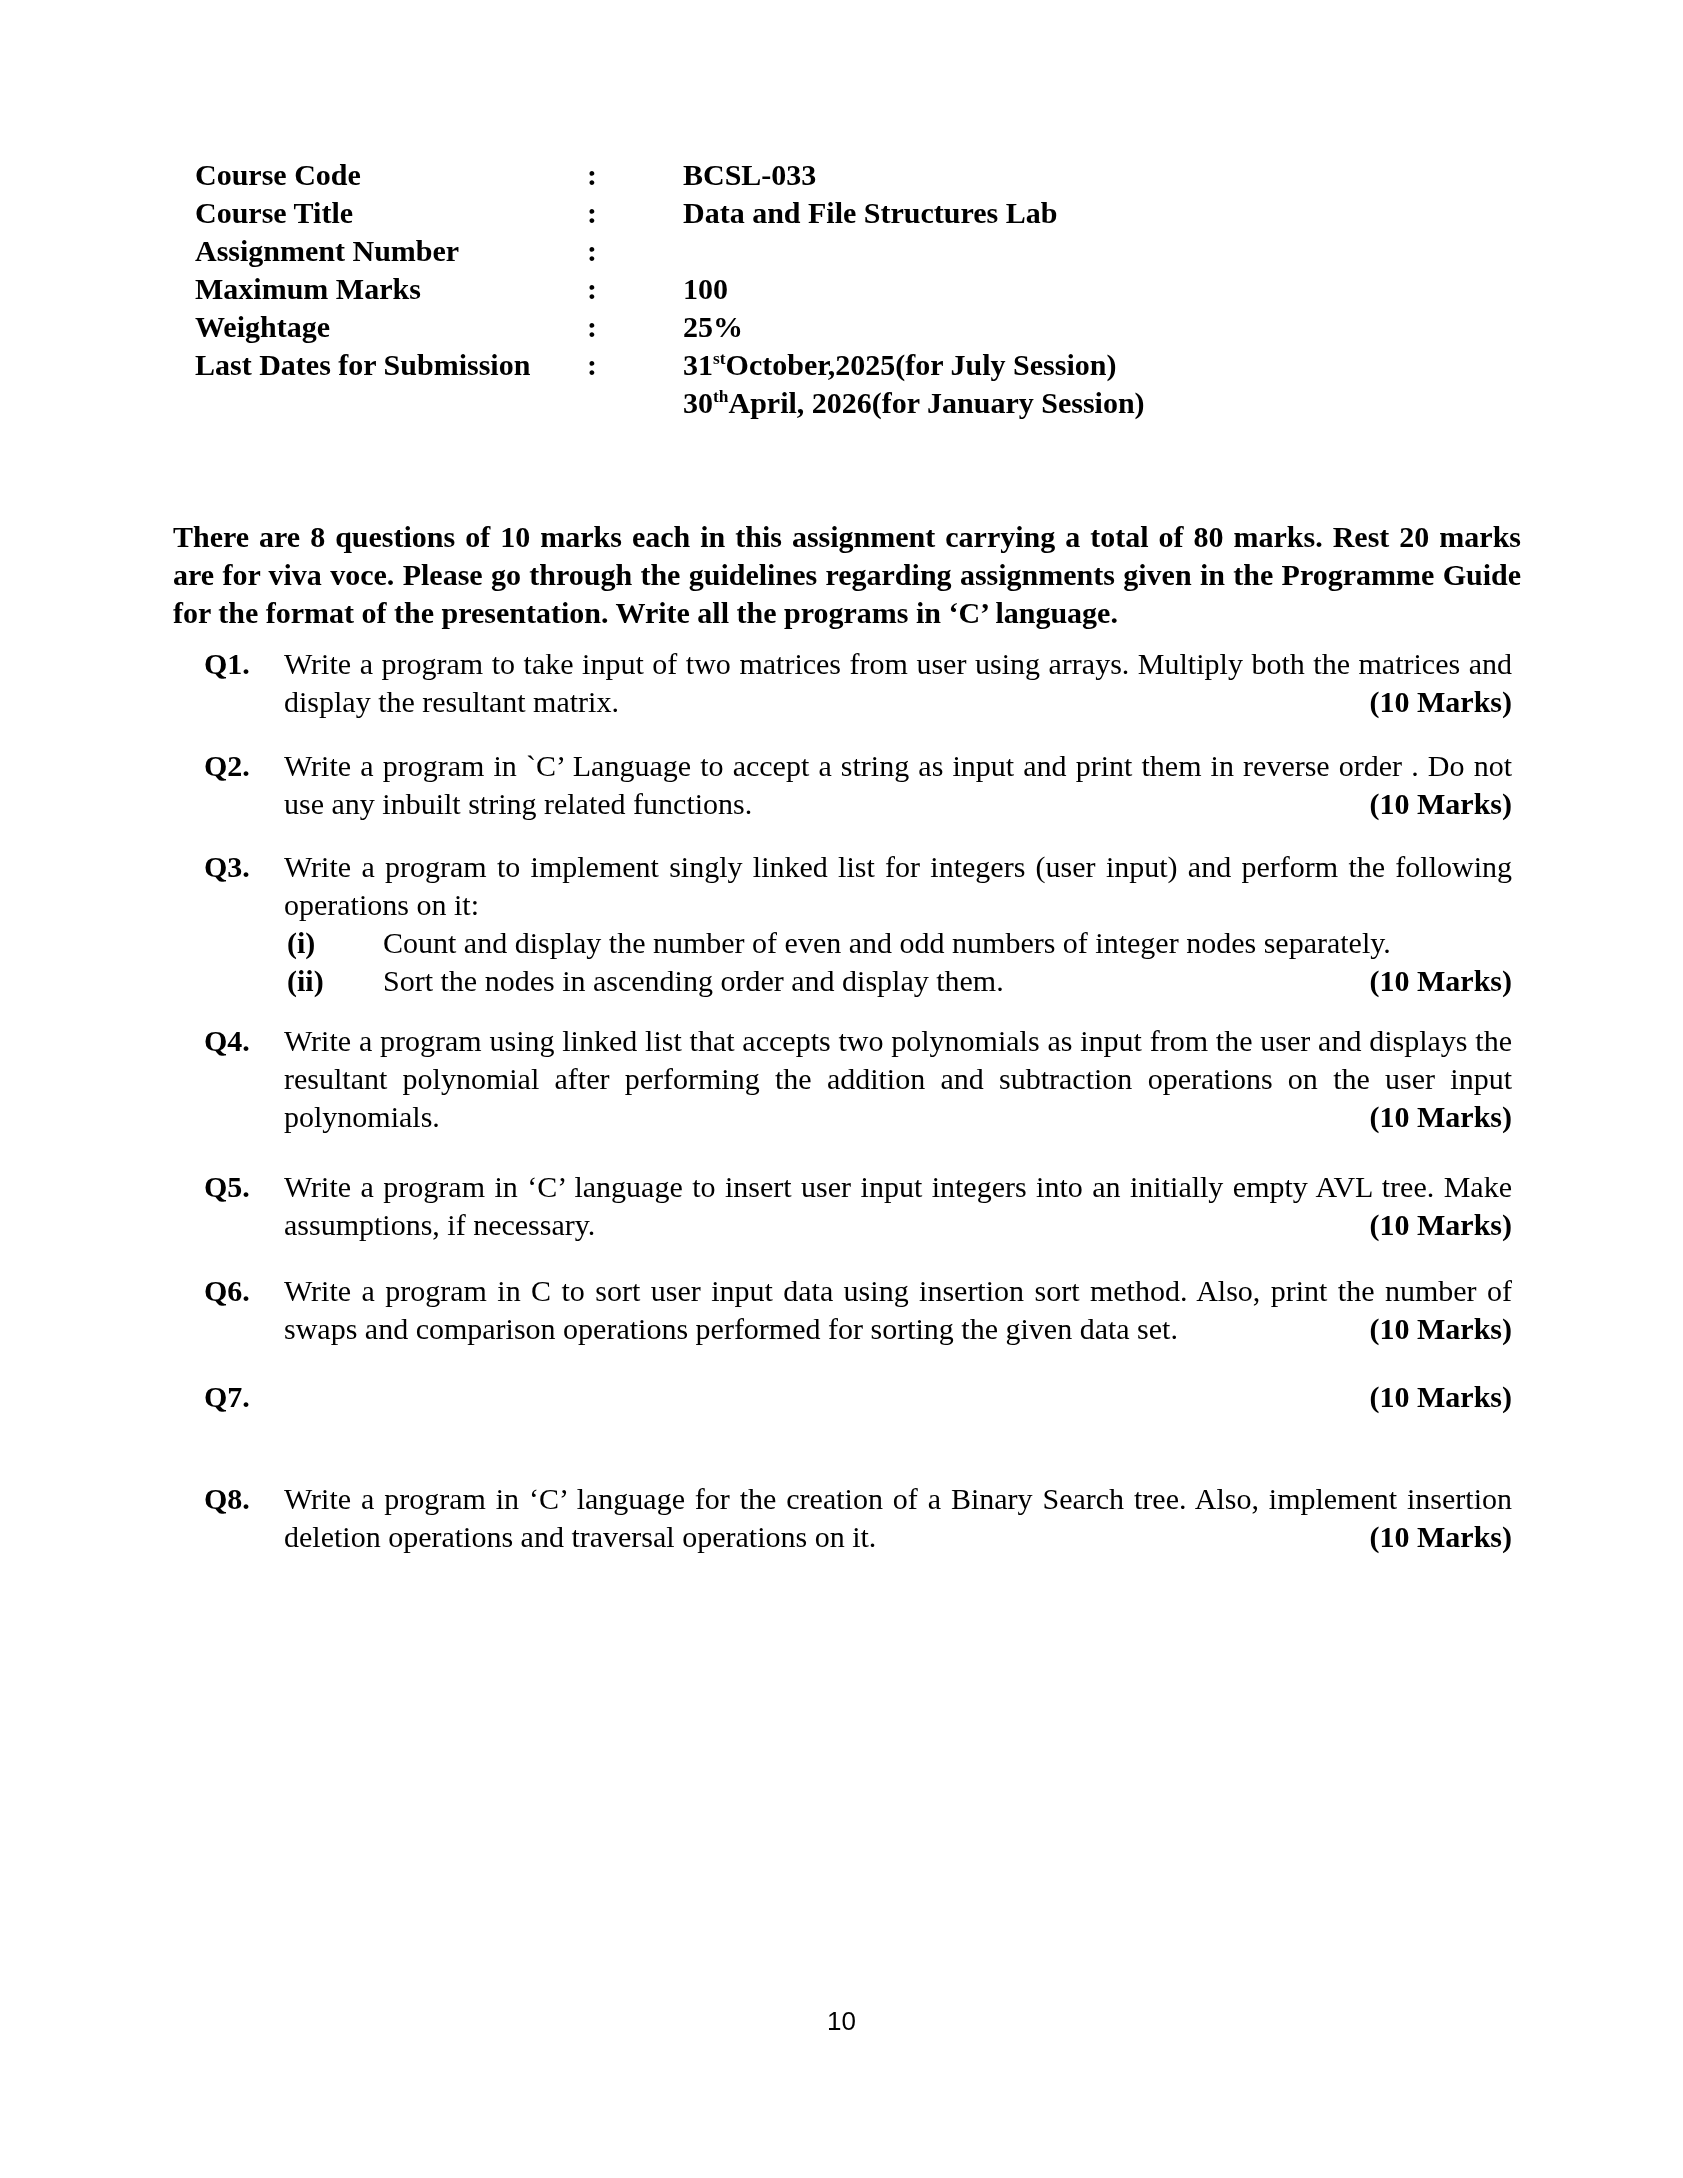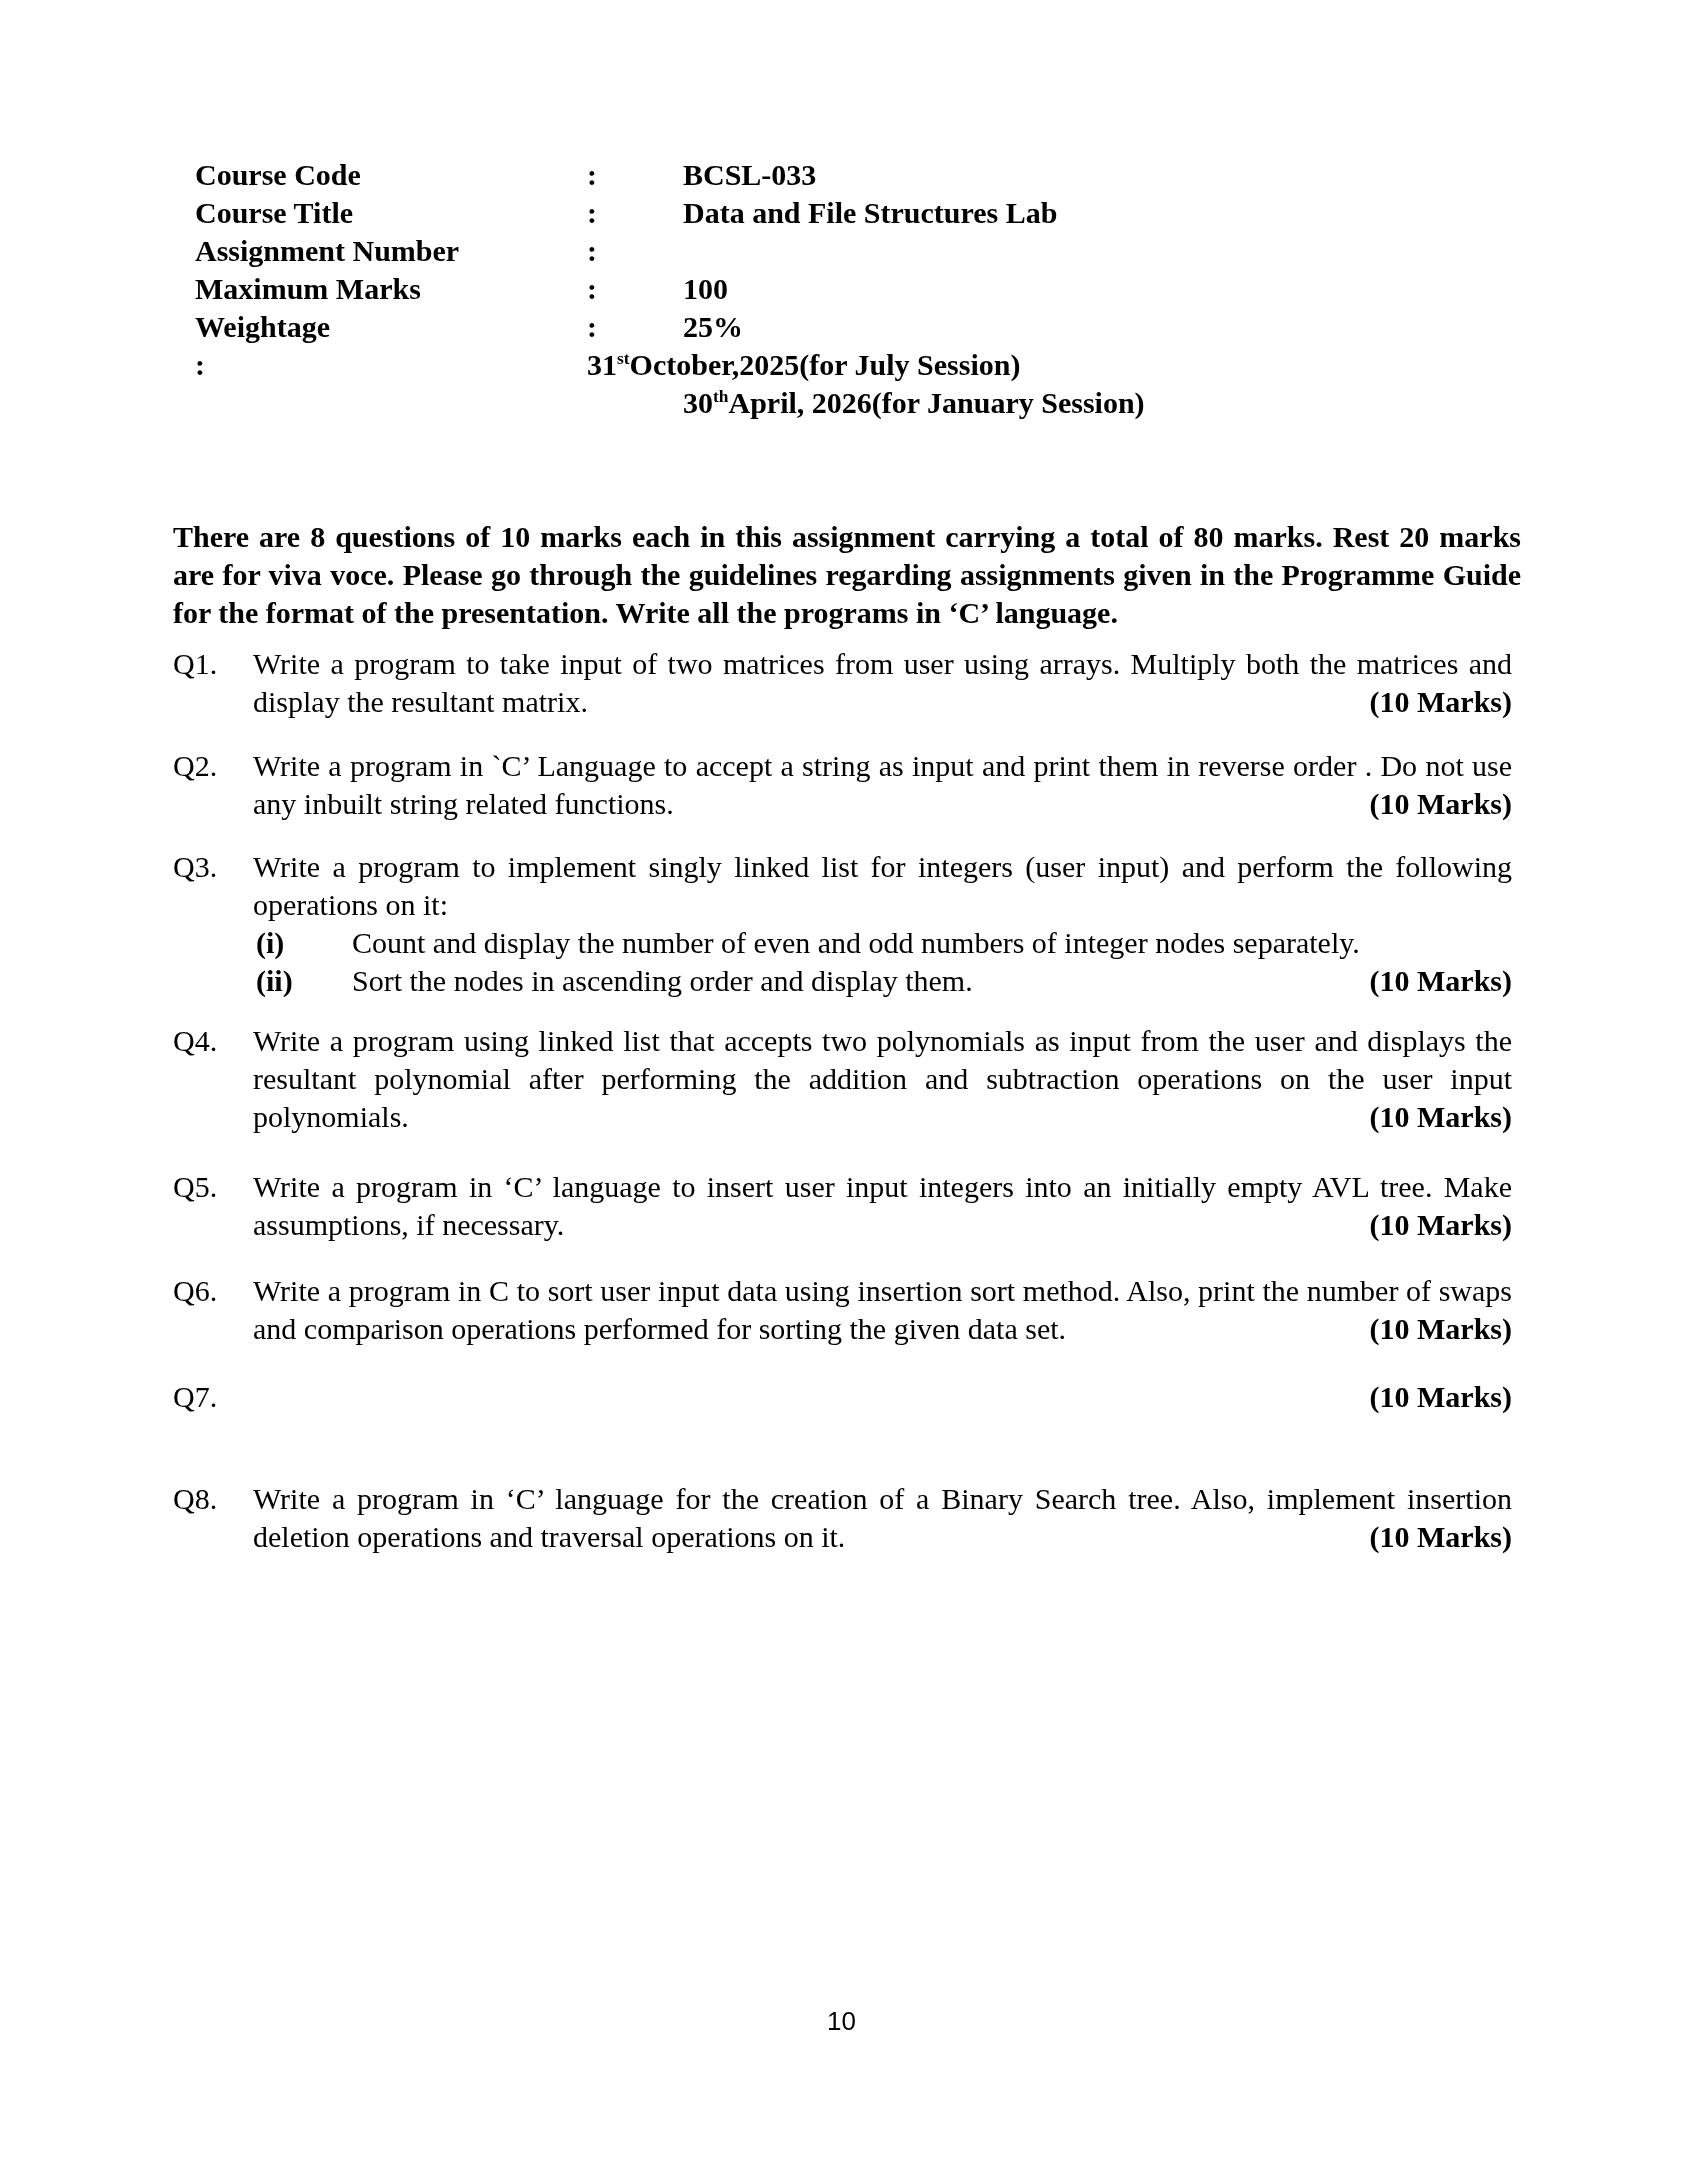--- a/index.html
+++ b/index.html
@@ -37,22 +37,23 @@
   
   .q {
     position: absolute;
     left: 173px;
     width: 1339px;
     display: flex;
     align-items: flex-start;
   }
   .q-label {
     flex: 0 0 80px;
-    font-weight: normal;
+    font-weight: bold;
     white-space: nowrap;
+    margin-left: 31px;
   }
   .q-body { flex: 1 1 auto; text-align: justify; }
   .marks { float: right; font-weight: bold; }
   .sub-item { text-align: left; }
   .sub-label {
     display: inline-block;
     width: 96px;
     margin-left: 3px;
     font-weight: bold;
   }
@@ -92,20 +93,21 @@
       <span class="h-label">Maximum Marks</span>
       <span class="h-colon">:</span>
       <span class="h-value">100</span>
     </div>
     <div class="h-row">
       <span class="h-label">Weightage</span>
       <span class="h-colon">:</span>
       <span class="h-value">25%</span>
     </div>
     <div class="h-row">
+      <span class="h-label">Last Dates for Submission</span>
       <span class="h-colon">:</span>
       <span class="h-value"><span>31</span><sup class="ord">st</sup><span>October,2025(for July Session)</span></span>
     </div>
     <div class="h-row">
       <span class="h-label"></span>
       <span class="h-colon"></span>
       <span class="h-value"><span>30</span><sup class="ord">th</sup><span>April, 2026(for January Session)</span></span>
     </div>
   </div>
 

